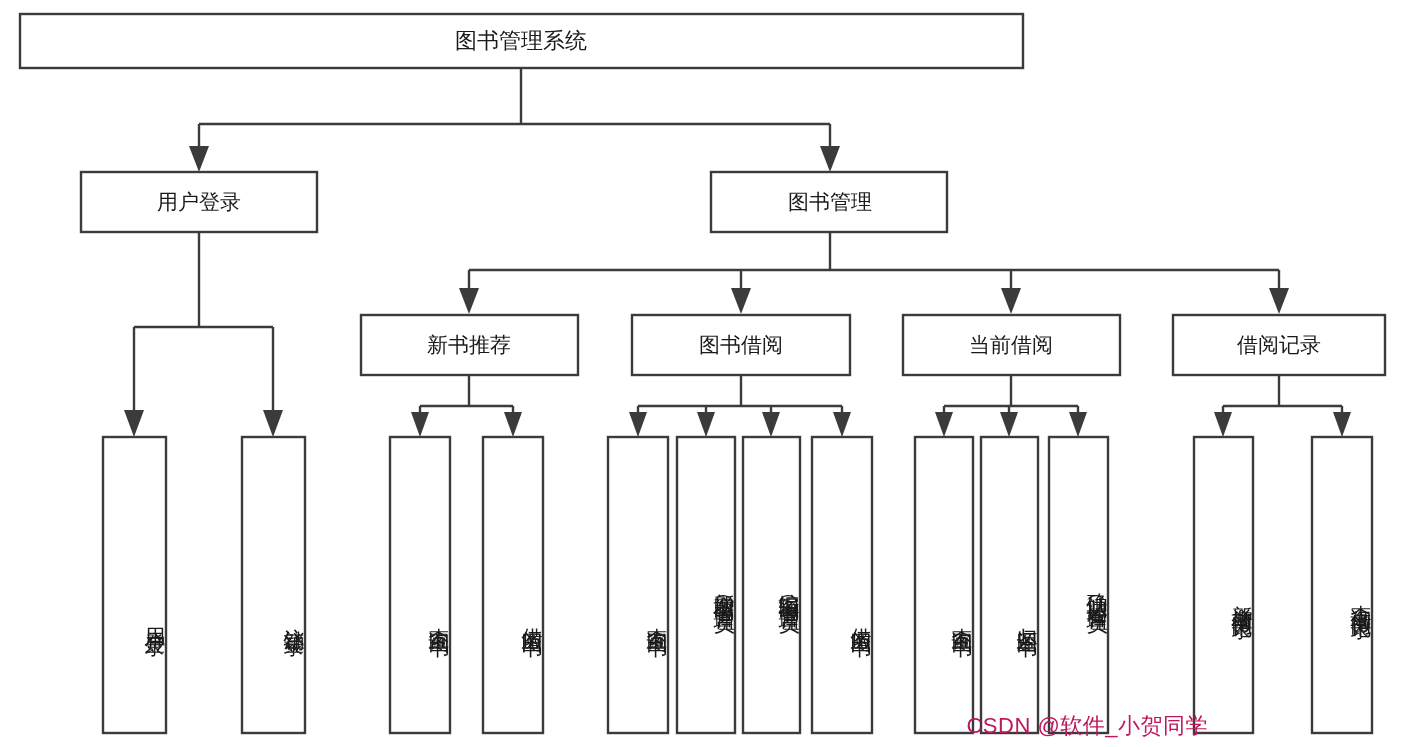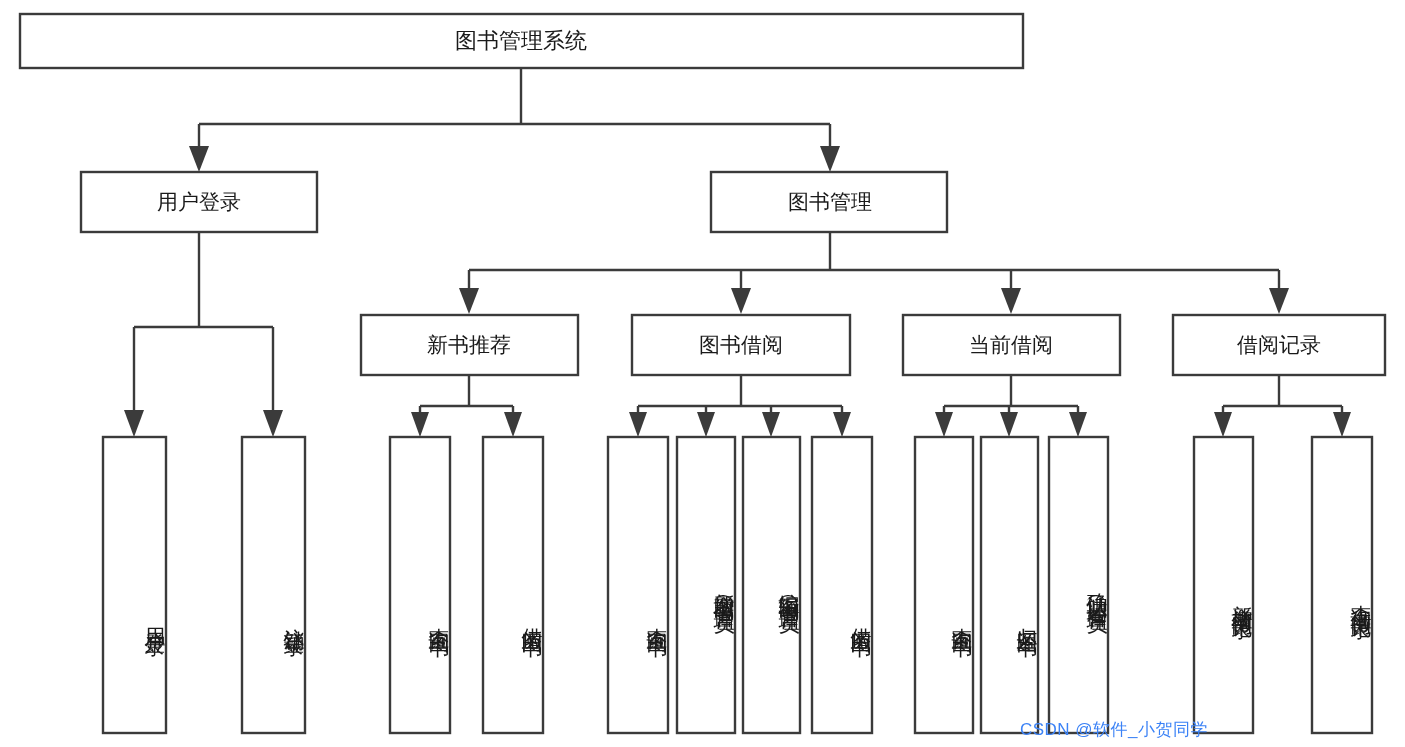--- a/index.html
+++ b/index.html
@@ -64,22 +64,22 @@
     letter-spacing: 3px;
     color: #1a1a1a;
     white-space: nowrap;
     pointer-events: none;
   }
   #watermark {
     position: absolute;
     right: 12px;
     bottom: 6px;
     font-family: "Liberation Sans", "DejaVu Sans", sans-serif;
-    font-size: 17px;
-    color: #3b82f6;
+    font-size: 22px;
+    color: #be185d;
     letter-spacing: 0.5px;
     white-space: nowrap;
   }
 </style>
 </head>
 <body>
 
 <div id="diagram-root">
 
   <svg id="flow" viewBox="0 0 1405 747">

